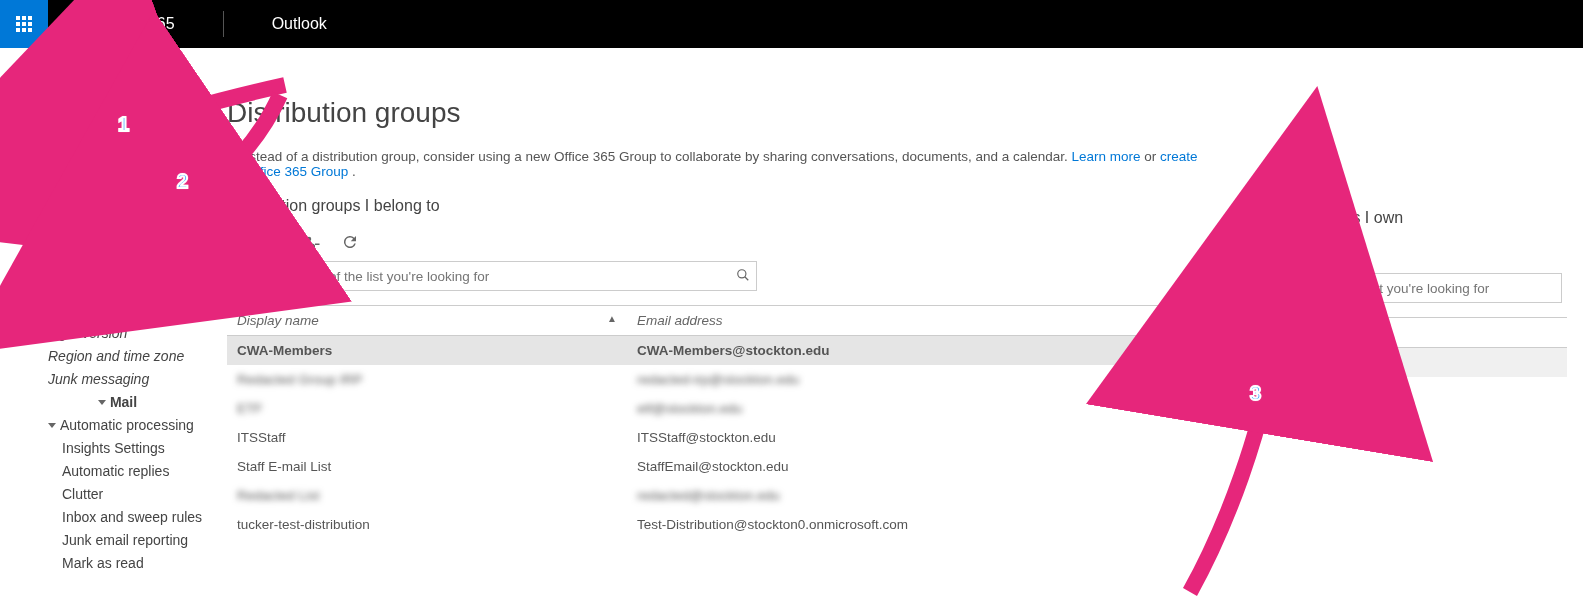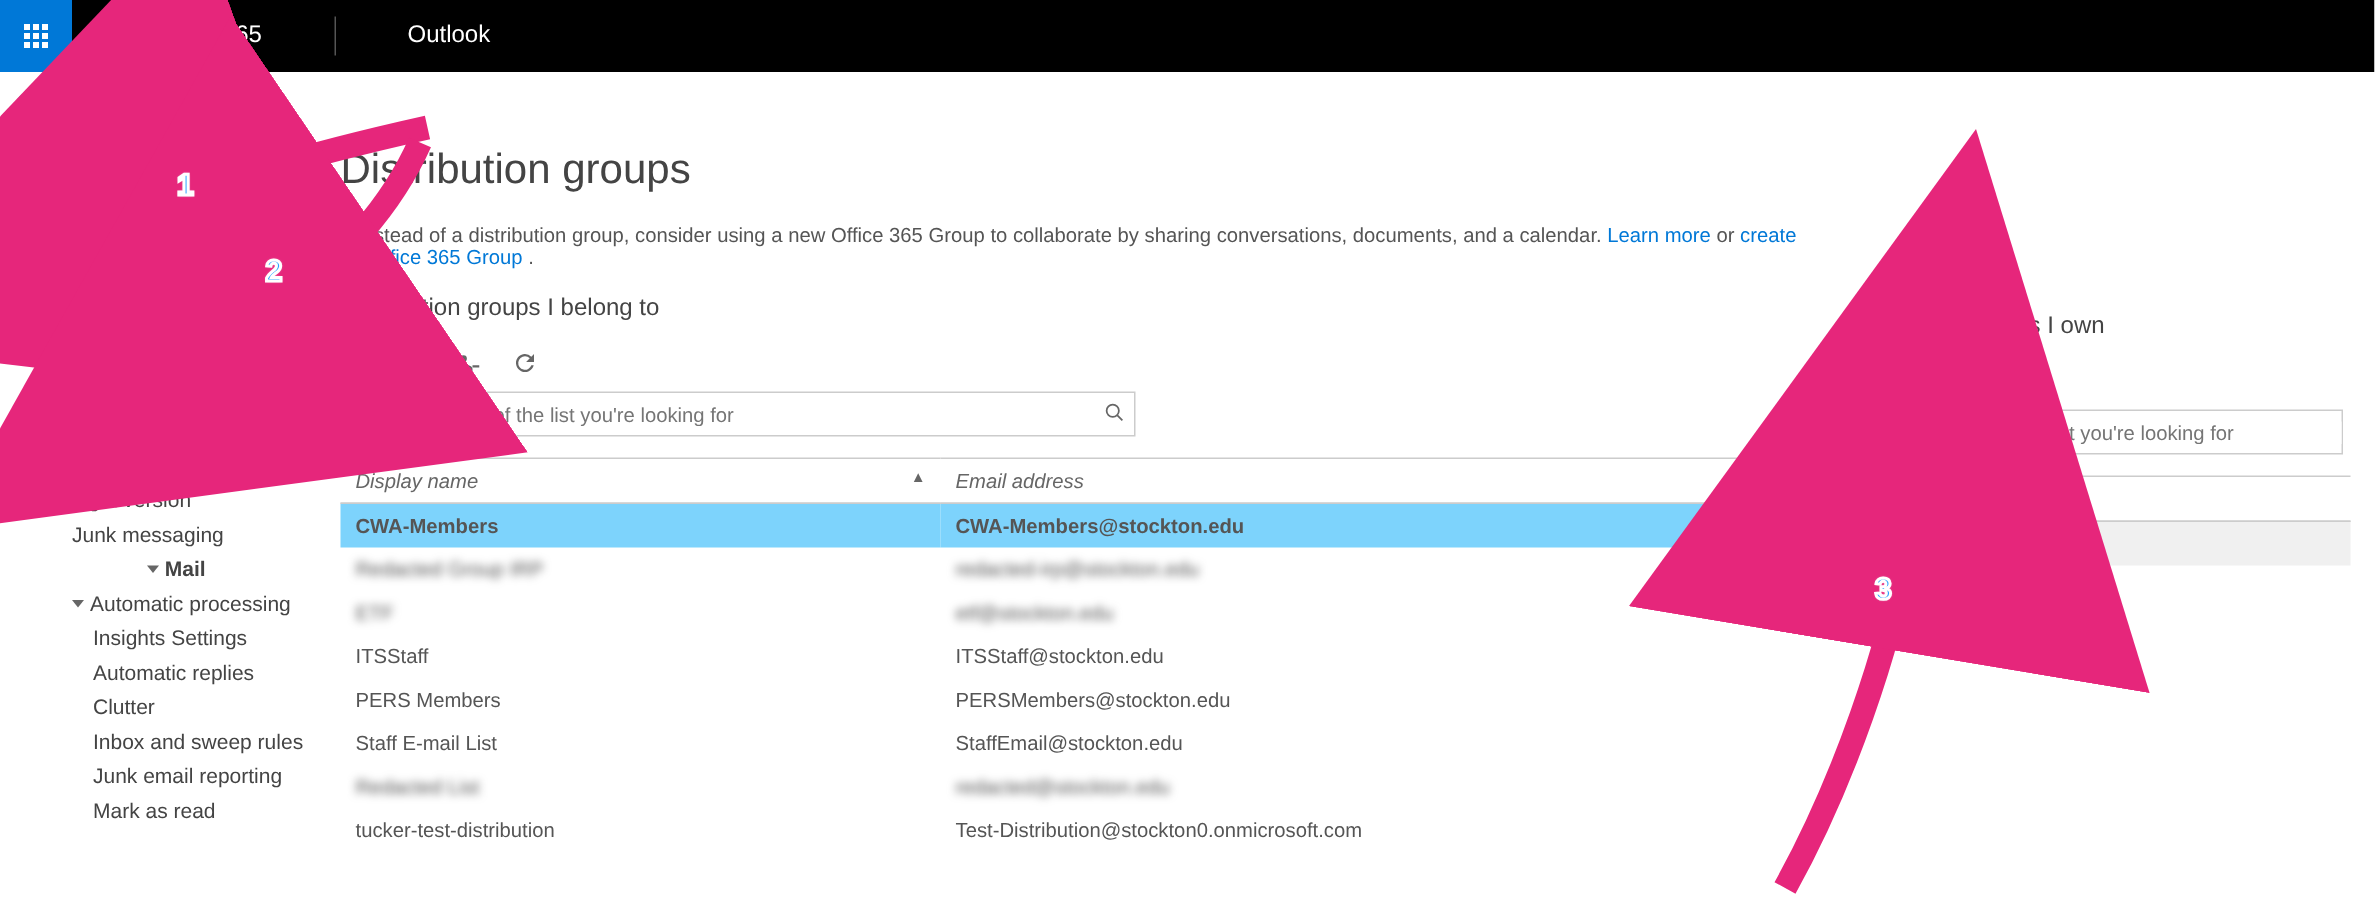--- a/index.html
+++ b/index.html
@@ -21,21 +21,21 @@
 .layout { display: flex; height: calc(605px - 48px - 44px); }
 .sidebar { width: 215px; flex: 0 0 215px; font-size: 14px; color: #444; overflow: hidden; }
 .sidebar div { white-space: nowrap; }
 .side-item { padding: 3.5px 0 3.5px 36px; cursor: pointer; }
 .side-hdr { padding: 3.5px 0 3.5px 20px; font-weight: 700; cursor: pointer; text-align: center; }
 .side-hdr2 { padding: 3.5px 0 3.5px 48px; cursor: pointer; }
 .side-item3 { padding: 3.5px 0 3.5px 62px; cursor: pointer; }
 .tri { display: inline-block; width: 0; height: 0; margin-right: 4px; border-left: 4px solid transparent; border-right: 4px solid transparent; border-top: 5px solid #666; transform: translateY(-2px) rotate(0deg); }
 .side-plain { padding: 3.5px 0 3.5px 36px; font-weight: 700; }
 .side-sel { background: #d7e6f7; }
-.side-item.sub { padding-left: 48px; }
+.side-item.sub { padding-left: 48px; font-style: italic; }
 
 .main { flex: 1; padding: 0 0 0 12px; display: flex; }
 .col-left { flex: 0 0 1000px; padding-right: 20px; }
 .col-right { flex: 1; padding-right: 16px; }
 
 h1.page { font-size: 28px; font-weight: 300; color: #444; margin: 6px 0 20px 0; }
 .info-line { font-size: 13.5px; color: #555; margin-bottom: 18px; }
 .info-line a { color: #0078d7; text-decoration: none; }
 .bullet-dot { display: inline-block; width: 5px; height: 5px; background: #9ac; border-radius: 50%; vertical-align: middle; margin-right: 6px; }
 
@@ -45,21 +45,21 @@
 .ticon svg { width: 18px; height: 18px; fill: #666; }
 
 .searchbox { display: flex; align-items: center; border: 1px solid #ccc; height: 30px; width: 530px; margin-bottom: 14px; }
 .searchbox input { flex: 1; border: none; outline: none; padding: 0 8px; font-size: 13.5px; color: #666; }
 .searchbox .sicon { width: 26px; text-align: center; color: #666; }
 .searchbox.small { width: 335px; }
 
 .table { width: 100%; border-collapse: collapse; }
 .table th { text-align: left; font-weight: 400; color: #666; font-size: 13.5px; padding: 7px 10px; border-top: 1px solid #ccc; border-bottom: 1px solid #ccc; font-style: italic; }
 .table td { padding: 7px 10px; font-size: 13.5px; color: #555; }
-.table tr.selrow td { background: #7dd3fc; font-weight: 600; }
+.table tr.selrow td { background: #e5e5e5; font-weight: 600; }
 .sort-arrow { float: right; font-size: 10px; color: #666; }
 .blurred { filter: blur(3px); color: #999; }
 
 .col-right .table th { border-top: 1px solid #ccc; border-bottom: 1px solid #ccc; }
 .col-right .table td { background: #f0f0f0; font-weight: 600; }
 
 
 .anno { position: absolute; pointer-events: none; }
 .num-badge { position: absolute; font-weight: 900; font-size: 20px; color: #2aa0ff; -webkit-text-stroke: 2px #fff; text-shadow: 0 0 2px #fff; }
 </style>
@@ -101,20 +101,21 @@
     <div class="side-hdr"><span class="tri"></span><span>General</span></div>
     <div class="side-item sub">My account</div>
     <div class="side-item sub">Change theme</div>
     <div class="side-item sub side-sel">Distribution groups</div>
     <div class="side-item sub">Keyboard shortcuts</div>
     <div class="side-item sub">Manage add-ins</div>
     <div class="side-item sub">Mobile devices</div>
     <div class="side-item sub">Offline settings</div>
     <div class="side-item sub">Accessibility settings</div>
     <div class="side-item sub">Light version</div>
+    <div class="side-item sub">Region and time zone</div>
     <div class="side-item sub">Junk messaging</div>
     <div class="side-hdr"><span class="tri"></span><span>Mail</span></div>
     <div class="side-hdr2"><span class="tri"></span><span>Automatic processing</span></div>
     <div class="side-item3">Insights Settings</div>
     <div class="side-item3">Automatic replies</div>
     <div class="side-item3">Clutter</div>
     <div class="side-item3">Inbox and sweep rules</div>
     <div class="side-item3">Junk email reporting</div>
     <div class="side-item3">Mark as read</div>
   </div>
@@ -166,24 +167,20 @@
             </tr>
             <tr>
               <td class="blurred">ETF</td>
               <td class="blurred">etf@stockton.edu</td>
             </tr>
             <tr>
               <td>ITSStaff</td>
               <td>ITSStaff@stockton.edu</td>
             </tr>
             <tr>
-              <td>PERS Members</td>
-              <td>PERSMembers@stockton.edu</td>
-            </tr>
-            <tr>
               <td>Staff E-mail List</td>
               <td>StaffEmail@stockton.edu</td>
             </tr>
             <tr>
               <td class="blurred">Redacted List</td>
               <td class="blurred">redacted@stockton.edu</td>
             </tr>
             <tr>
               <td>tucker-test-distribution</td>
               <td>Test-Distribution@stockton0.onmicrosoft.com</td>

